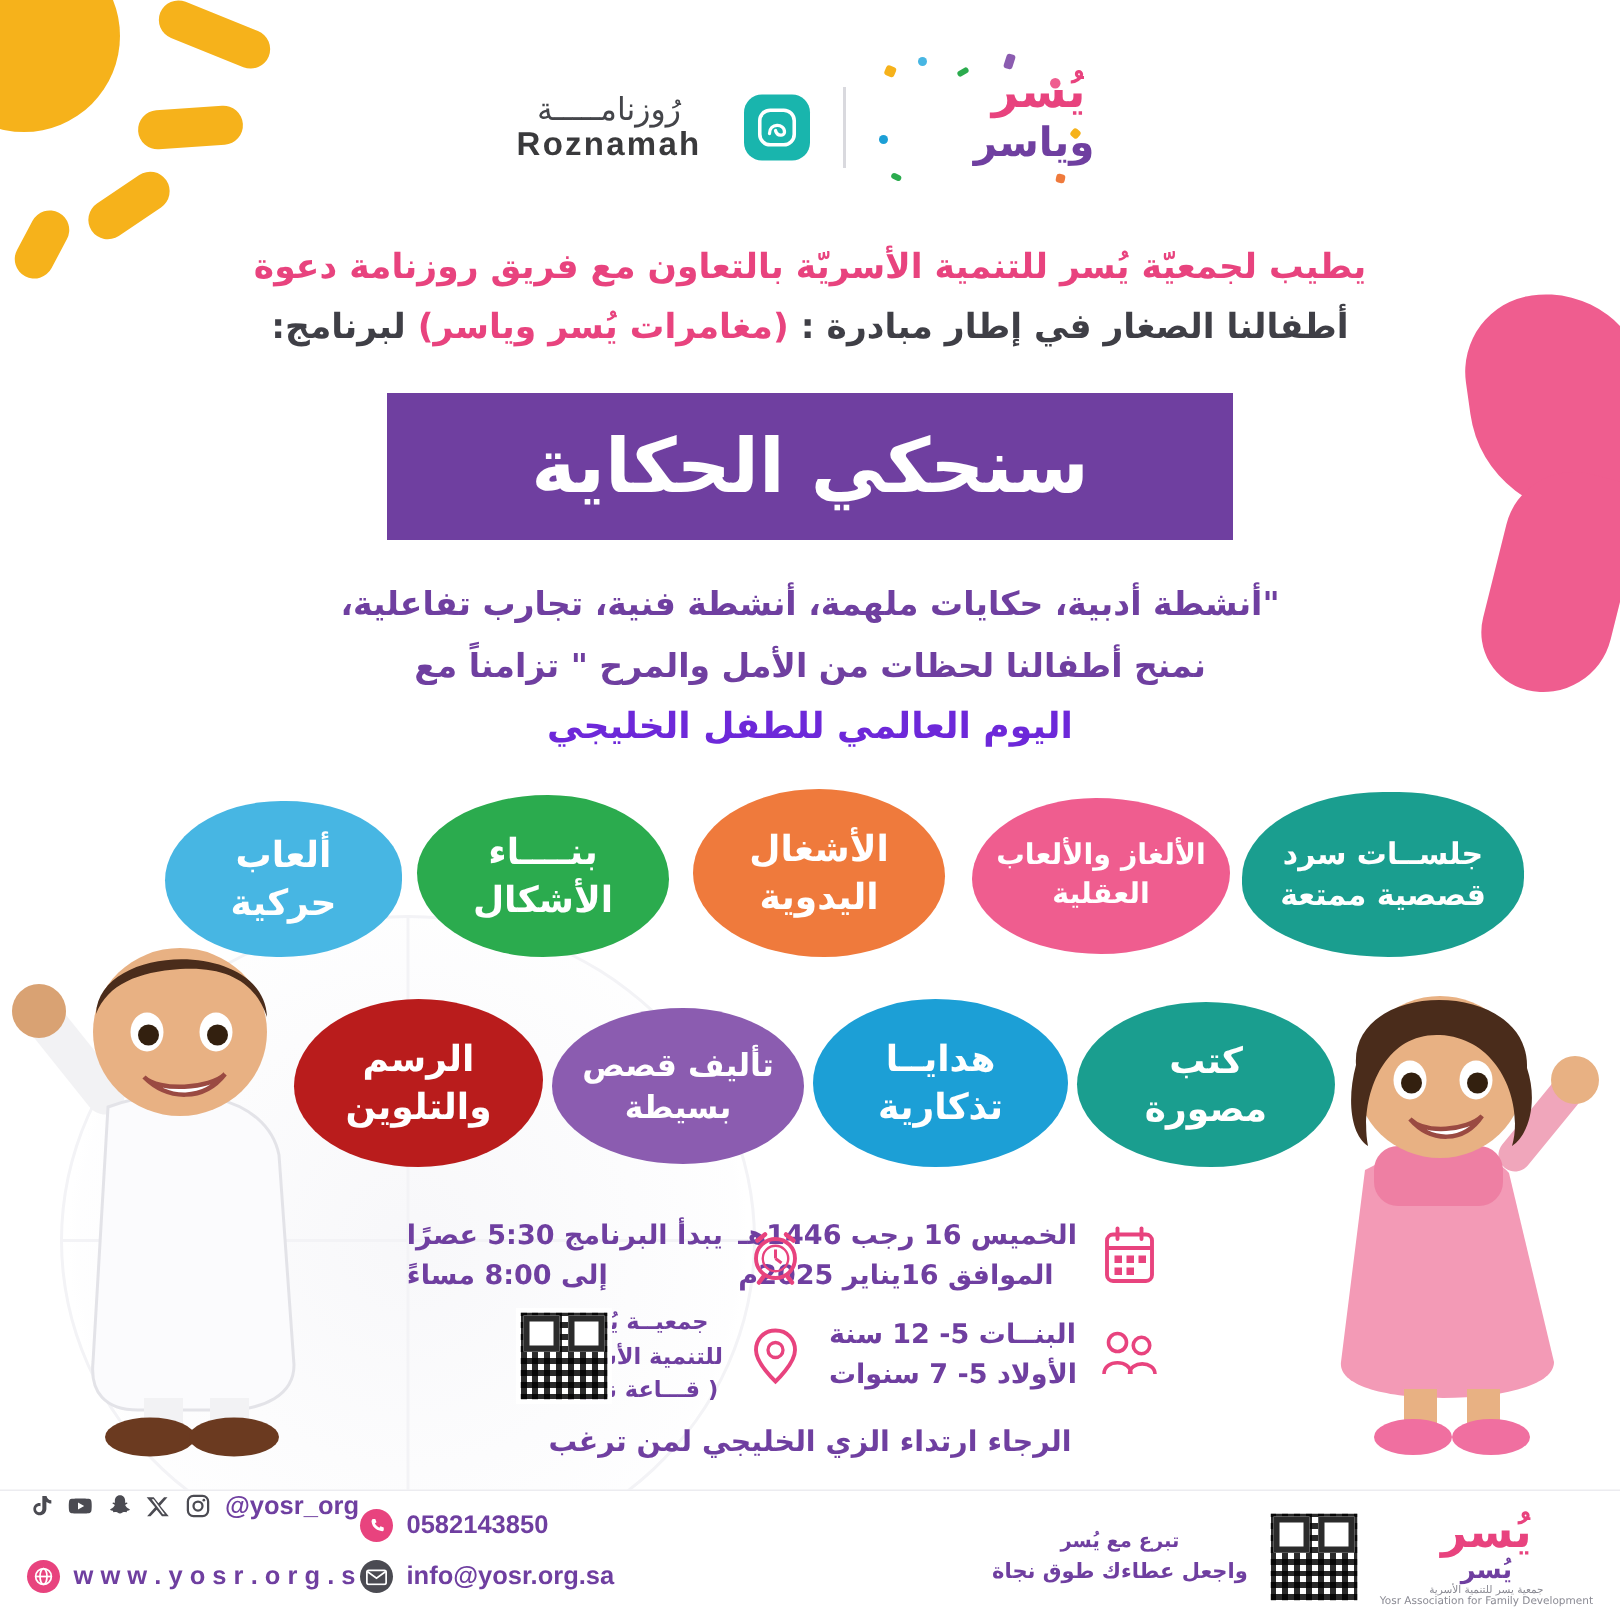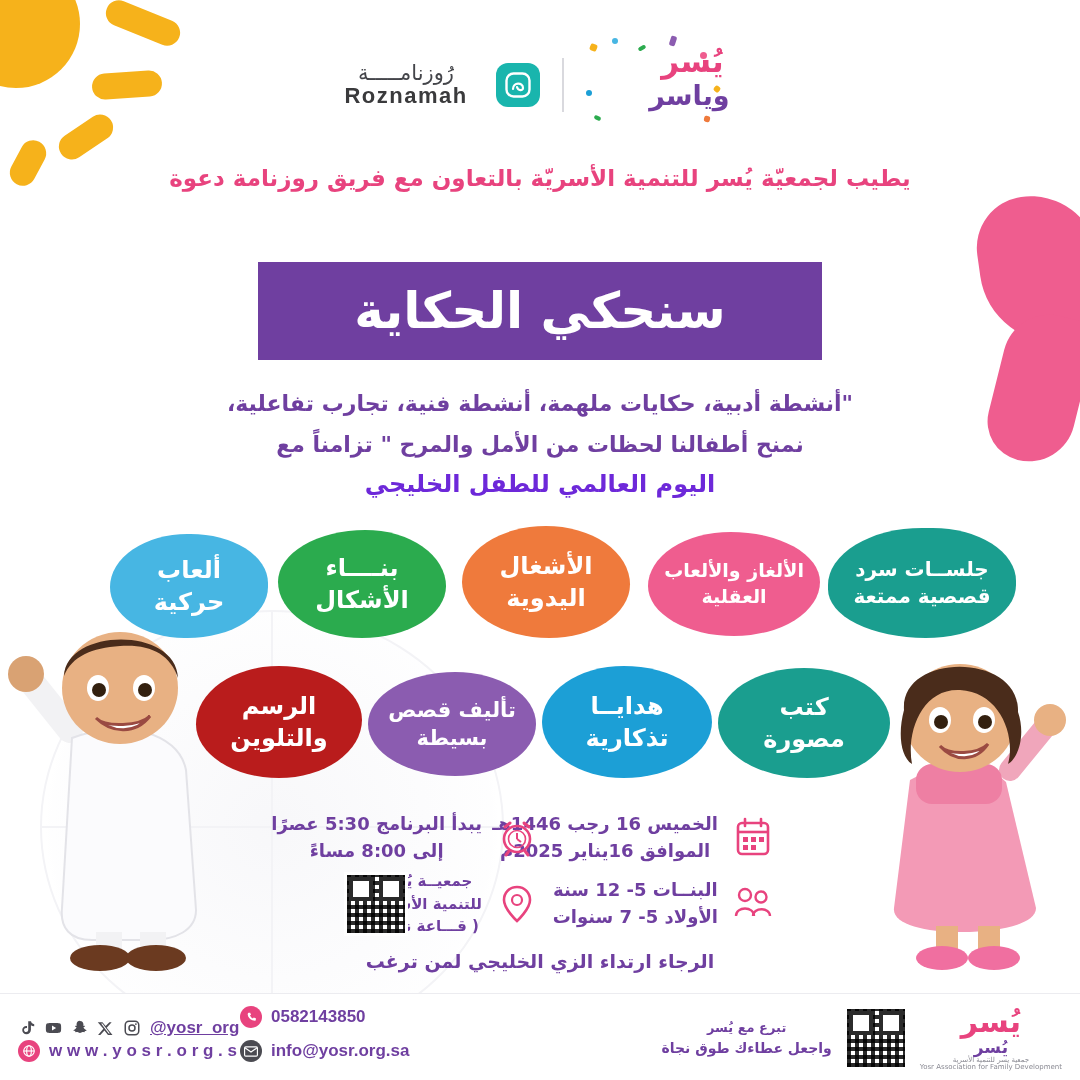--- a/index.html
+++ b/index.html
@@ -248,21 +248,21 @@
     position: absolute;
     display: flex;
     align-items: center;
     gap: 12px;
     color: #6f3fa0;
     font-weight: bold;
     font-family: "DejaVu Sans", sans-serif;
     font-size: 18px;
     line-height: 1.5;
   }
-  .detail-text { text-align: center; }
+  .detail-text { text-align: left; }
   .detail-text.c { text-align: center; }
   .ico {
     width: 46px; height: 46px;
     display: flex; align-items: center; justify-content: center;
     color: #e8437e;
     flex: 0 0 auto;
   }
   .note {
     position: absolute;
     left: 0; right: 0;
@@ -410,20 +410,23 @@
     <div class="confetti" style="left:0px;  top:48px; width:6px;  height:6px;  background:#1c9fd6; border-radius:50%;"></div>
     <div class="confetti" style="left:8px;  top:74px; width:7px;  height:4px;  background:#2bab4e; transform:rotate(25deg);"></div>
     <div class="confetti" style="left:118px;top:74px; width:6px;  height:6px;  background:#ef7a3c; transform:rotate(12deg);"></div>
     <div class="yy-main">يُسر</div>
     <div class="yy-sub">وياسر</div>
   </div>
 </div>
 
 <div class="intro">
   <div class="line1">يطيب لجمعيّة يُسر للتنمية الأسريّة بالتعاون مع فريق روزنامة دعوة</div>
+  <div class="line2">
+    <span class="prog">أطفالنا الصغار  في إطار مبادرة : </span><span class="initiative">(مغامرات يُسر وياسر)</span><span class="prog"> لبرنامج:</span>
+  </div>
 </div>
 
 <div class="title-banner">
   <div class="t">سنحكي الحكاية</div>
 </div>
 
 <div class="desc">
   <div>"أنشطة أدبية، حكايات ملهمة، أنشطة فنية، تجارب تفاعلية،</div>
   <div>نمنح أطفالنا لحظات من الأمل والمرح " تزامناً مع</div>
 </div>
@@ -614,21 +617,21 @@
 
   <div class="detail-row" style="right:672px; top:72px;">
     <div class="qr"></div>
   </div>
 </div>
 
 <div class="note">الرجاء ارتداء الزي الخليجي لمن ترغب</div>
 
 <div class="footer">
 
-  <div class="social-row" style="left:18px; top:24px;text-decoration:underline;">
+  <div class="social-row" style="left:18px; top:0;">
     <div class="social-icons">
       <span class="sicon">
         <svg width="18" height="18" viewBox="0 0 24 24" fill="#4b4b52" aria-hidden="true">
             <path d="M16 3c.6 2.3 2 3.6 4.3 3.9v2.8c-1.6.1-3.1-.4-4.4-1.3v5.9c0 3.6-2.7 6-6 6-3.1 0-5.6-2.4-5.6-5.6 0-3.3 2.8-5.9 6.4-5.4v2.9c-.4-.1-.8-.2-1.2-.2-1.6 0-2.8 1.2-2.8 2.7 0 1.6 1.2 2.8 2.8 2.8 1.6 0 2.8-1.2 2.8-3V3H16z"></path>
           </svg>
       </span>
       <span class="sicon">
         <svg width="20" height="18" viewBox="0 0 24 24" fill="#4b4b52" aria-hidden="true">
             <path d="M22 8.2c-.2-1.6-.9-2.4-2.5-2.6C17.6 5.3 12 5.3 12 5.3s-5.6 0-7.5.3C2.9 5.8 2.2 6.6 2 8.2 1.8 9.8 1.8 12 1.8 12s0 2.2.2 3.8c.2 1.6.9 2.4 2.5 2.6 1.9.3 7.5.3 7.5.3s5.6 0 7.5-.3c1.6-.2 2.3-1 2.5-2.6.2-1.6.2-3.8.2-3.8s0-2.2-.2-3.8zM10 15.2V8.8l5.5 3.2L10 15.2z"></path>
           </svg>

